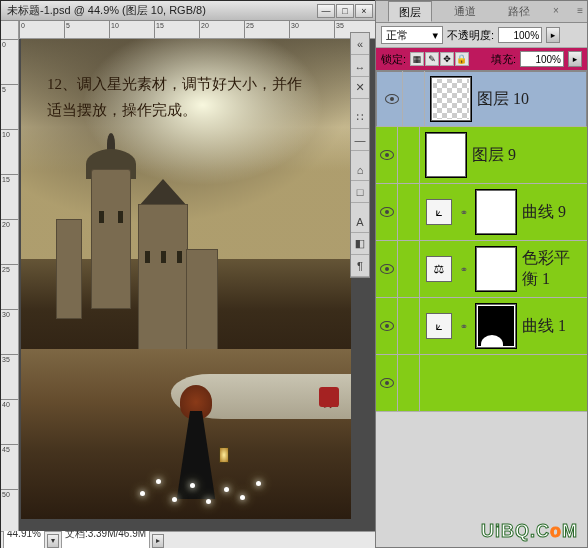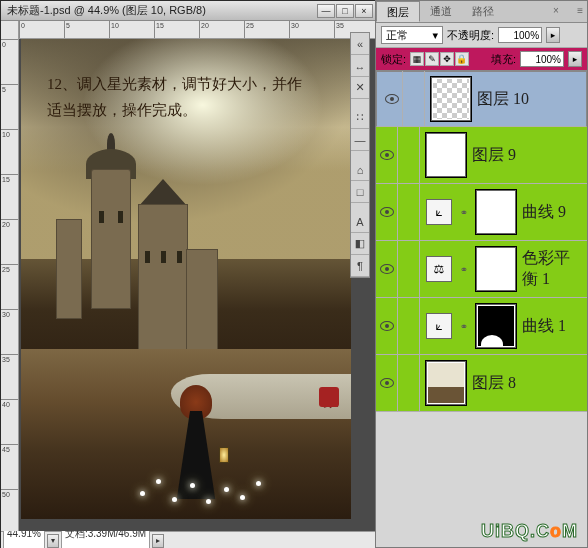--- a/index.html
+++ b/index.html
@@ -51,21 +51,21 @@
 .status { height: 18px; background: #e8e8e8; border-top: 1px solid #999; font-size: 10px; color: #333; display: flex; align-items: center; padding-left: 2px; gap: 2px; }
 .status .chip { background: #fff; border: 1px solid #999; padding: 0 3px; height: 28px; line-height: 12px; }
 .status-arrow { width:12px; height:14px; background:linear-gradient(#f0f0f0,#c8c8c8); border:1px solid #888; text-align:center; font-size:8px; line-height:12px; cursor:pointer; }
 
 .toolstrip { position:absolute; left:350px; top:32px; width:20px; background:#d6d6d6; border:1px solid #888; display:flex; flex-direction:column; }
 .toolstrip .tbtn { height:22px; border-bottom:1px solid #aaa; display:flex; align-items:center; justify-content:center; font-size:11px; color:#444; cursor:pointer; }
 .toolstrip .gap { height:8px; background:transparent; border:none; }
 
 .panel { position:absolute; left:375px; top:0; right:0; height:548px; background:#d6d6d6; border:1px solid #7a7a7a; display:flex; flex-direction:column; }
 .panel-tabs { display:flex; height:22px; background:#c6c6c6; border-bottom:1px solid #8a8a8a; font-size:11px; position:relative; }
-.ptab { padding:3px 10px; color:#555; cursor:pointer; }
+.ptab { padding:3px 10px; color:#555; cursor:pointer;margin-left:12px; }
 .ptab.active { background:#d6d6d6; border:1px solid #8a8a8a; border-bottom-color:#d6d6d6; color:#000; }
 .ptab-close { width:10px; position:absolute; right:24px; top:4px; font-size:10px; color:#666; cursor:pointer; }
 .ptab-menu { position:absolute; right:4px; top:4px; font-size:10px; color:#666; cursor:pointer; }
 
 .panel-opts { display:flex; align-items:center; gap:4px; padding:3px 5px; font-size:11px; border-bottom:1px solid #aaa; background:#d6d6d6; }
 .sel { background:#fff; border:1px solid #888; height:18px; padding:0 4px; font-size:11px; min-width:62px; display:flex; align-items:center; justify-content:space-between; cursor:pointer; }
 .numfield { background:#fff; border:1px solid #888; width:44px; height:16px; font-size:10px; text-align:right; padding:0 2px; }
 .go { width:14px; height:16px; background:linear-gradient(#f0f0f0,#c0c0c0); border:1px solid #888; font-size:9px; text-align:center; line-height:14px; cursor:pointer; }
 
 .panel-opts2 { display:flex; align-items:center; gap:4px; padding:3px 5px; font-size:11px; border-bottom:1px solid #888; background:#be185d; }
@@ -295,24 +295,20 @@
         <div class="thumb blackmask"></div>
         <div class="lname">曲线 1</div>
       </div>
     </div>
 
     <div class="layer">
       <div class="vis">
           <div class="eye"></div>
         </div>
       <div class="linkcol"></div>
-      <div class="thumbs">
-        <div class="thumb img8"></div>
-        <div class="lname">图层 8</div>
-      </div>
     </div>
 
   </div>
 </div>
 
 <div class="watermark">
   <span>UiBQ.C</span><span class="o">o</span><span>M</span>
 </div>
 
 </body></html>

